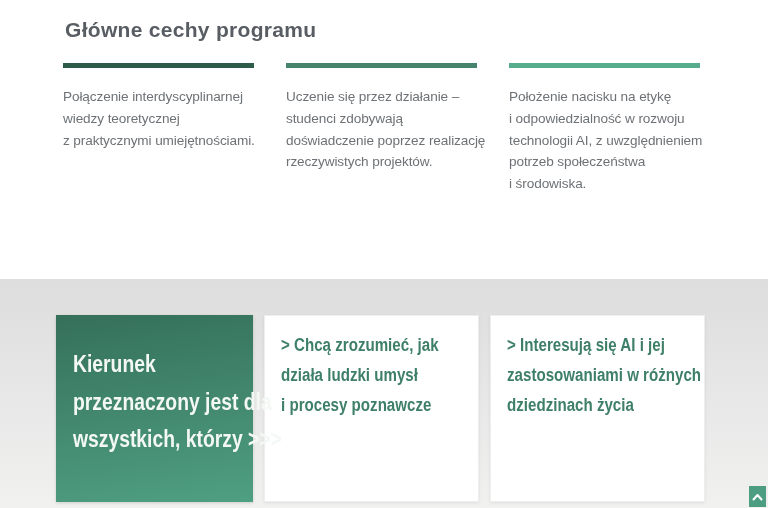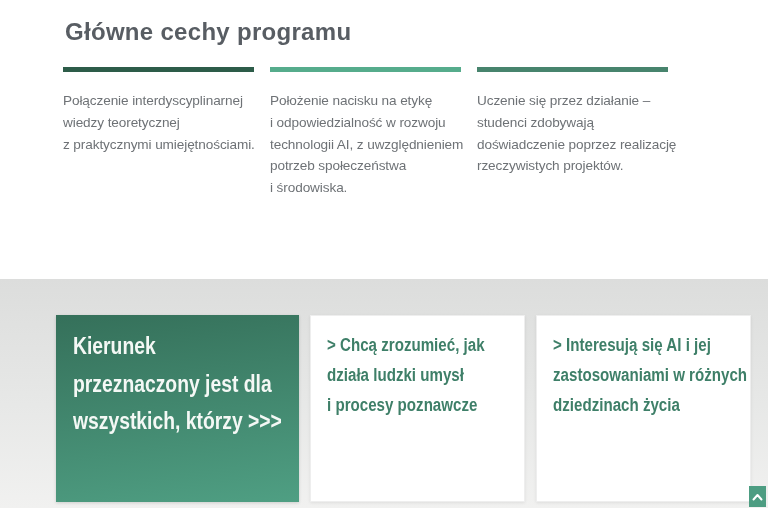--- a/index.html
+++ b/index.html
@@ -12,29 +12,29 @@
 
   
   .features-section {
     box-sizing: border-box;
     height: 279px;
     background: #ffffff;
     padding: 18px 0 0 63px;
   }
   .section-heading {
     margin: 0 0 0 2px;
-    font-size: 24px;
+    font-size: 21px;
     font-weight: 600;
     letter-spacing: 0.3px;
     color: #585d63;
   }
   .feature-columns {
     margin-top: 21px;
     display: flex;
-    gap: 16px;
+    gap: 32px;
   }
   .feature-col { width: 191px; }
   .feature-bar { height: 5px; width: 100%; }
   .feature-text {
     margin: 18px 0 0 0;
     font-size: 13.6px;
     line-height: 21.8px;
     letter-spacing: -0.1px;
     color: #6e7276;
     white-space: pre;
@@ -50,22 +50,22 @@
     position: absolute;
     top: 36px; left: 56px;
     display: flex;
     gap: 11px;
   }
   .card {
     box-sizing: border-box;
     height: 187px;
   }
   .card-lead {
-    width: 243px;
-    padding: 13px 17px;
+    width: 197px;
+    padding: 31px 17px;
     background: linear-gradient(172deg, var(--lead-top, #35705a) 0%, var(--lead-bottom, #4f9f83) 100%);
     box-shadow: 0 1px 3px rgba(0,0,0,0.15);
   }
   .card-lead .card-text {
     color: #f4f8f5;
     font-size: 23px;
     font-weight: bold;
     line-height: 37.5px;
     white-space: pre;
     transform: scaleX(0.84);
@@ -110,33 +110,33 @@
   <h2 class="section-heading">Główne cechy programu</h2>
 
   <div class="feature-columns">
     <div class="feature-col">
       <div class="feature-bar" style="background-color: rgb(45, 92, 73);"></div>
       <p class="feature-text">Połączenie interdyscyplinarnej
 wiedzy teoretycznej
 z praktycznymi umiejętnościami.</p>
     </div>
     <div class="feature-col">
+      <div class="feature-bar" style="background-color: rgb(71, 132, 109);"></div>
+      <p class="feature-text">Uczenie się przez działanie –
+studenci zdobywają
+doświadczenie poprzez realizację
+rzeczywistych projektów.</p>
+    </div>
+    <div class="feature-col">
       <div class="feature-bar" style="background-color: rgb(86, 172, 140);"></div>
       <p class="feature-text">Położenie nacisku na etykę
 i odpowiedzialność w rozwoju
 technologii AI, z uwzględnieniem
 potrzeb społeczeństwa
 i środowiska.</p>
-    </div>
-    <div class="feature-col">
-      <div class="feature-bar" style="background-color: rgb(71, 132, 109);"></div>
-      <p class="feature-text">Uczenie się przez działanie –
-studenci zdobywają
-doświadczenie poprzez realizację
-rzeczywistych projektów.</p>
     </div>
   </div>
 </section>
 
 <section class="audience-section">
   <div class="cards-row">
 
     <div class="card card-lead" style="--lead-top: #35705a;">
       <div class="card-text">Kierunek
 przeznaczony jest dla

